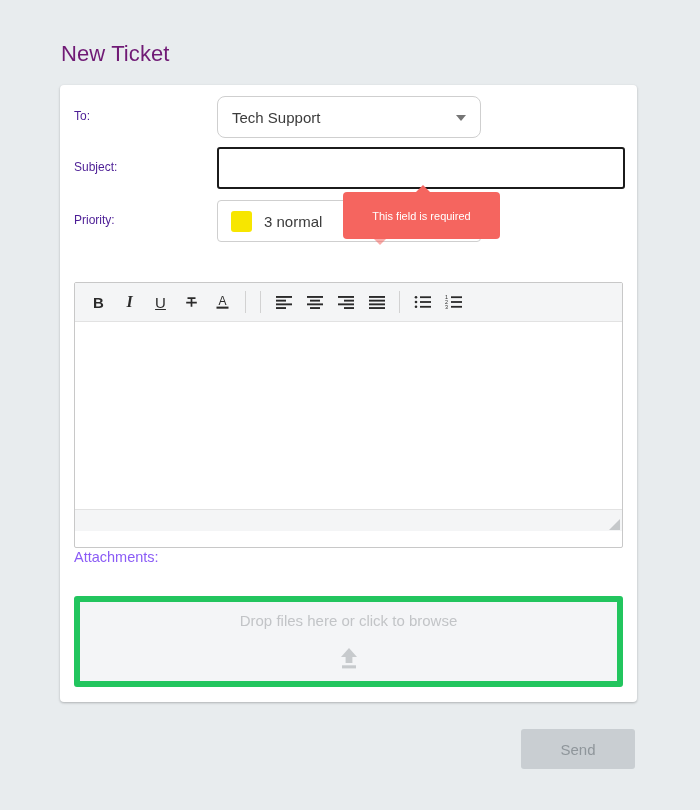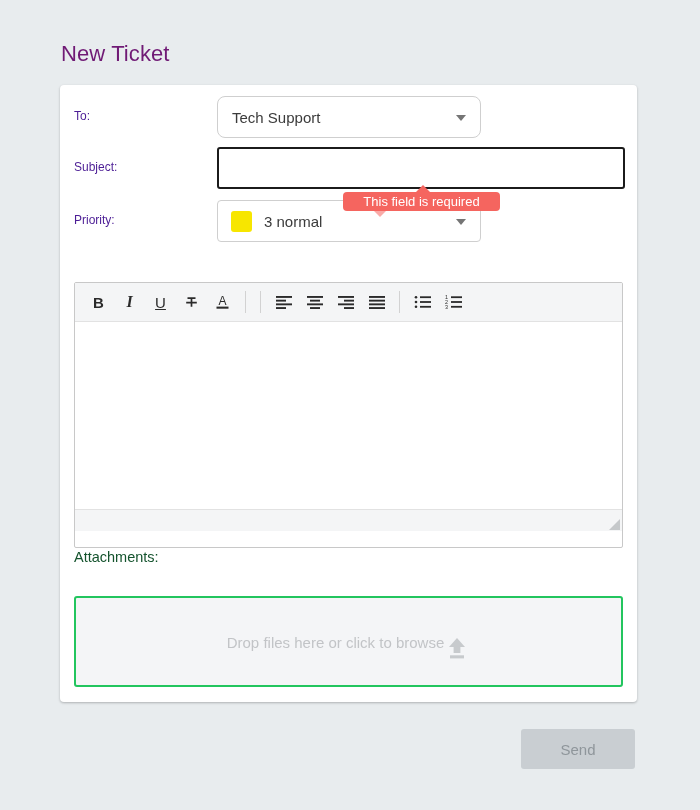--- a/index.html
+++ b/index.html
@@ -91,25 +91,25 @@
   .pri-select .val {
     margin-left: 12px;
     font-size: 15px;
     color: #3b3b3b;
   }
 
   
   .tooltip {
     position: absolute;
     left: 343px; top: 192px;
-    width: 157px; height: 19px;
+    width: 157px; height: 47px;
     background: #f5655f;
     border-radius: 4px;
     color: #ffffff;
-    font-size: 13px;
+    font-size: 11px;
     display: flex; align-items: center; justify-content: center;
     z-index: 40;
   }
   .tooltip .arrow-up {
     position: absolute;
     left: 72px; top: -7px;
     width: 0; height: 0;
     border-left: 8px solid transparent;
     border-right: 8px solid transparent;
     border-bottom: 8px solid #f5655f;
@@ -186,30 +186,30 @@
     width: 0; height: 0;
     border-left: 11px solid transparent;
     border-bottom: 11px solid #c5c8ca;
   }
 
   
   .attach-label {
     position: absolute;
     left: 14px; top: 464px;
     font-size: 14.5px;
-    color: #14532d;
+    color: #8b5cf6;
   }
   .dropzone {
     position: absolute;
     left: 14px; top: 511px;
     width: 549px; height: 91px;
     background: #f4f5f7;
-    border: 2px solid #22c55e;
+    border: 6px solid #22c55e;
     border-radius: 3px;
-    display: flex; 
+    display: flex; flex-direction: column;
     align-items: center; justify-content: center;
   }
   .dz-text {
     font-size: 15px;
     color: #c2c4c7;
     margin-top: 2px;
   }
   .upload-icon { margin-top: 17px; }
 
   

